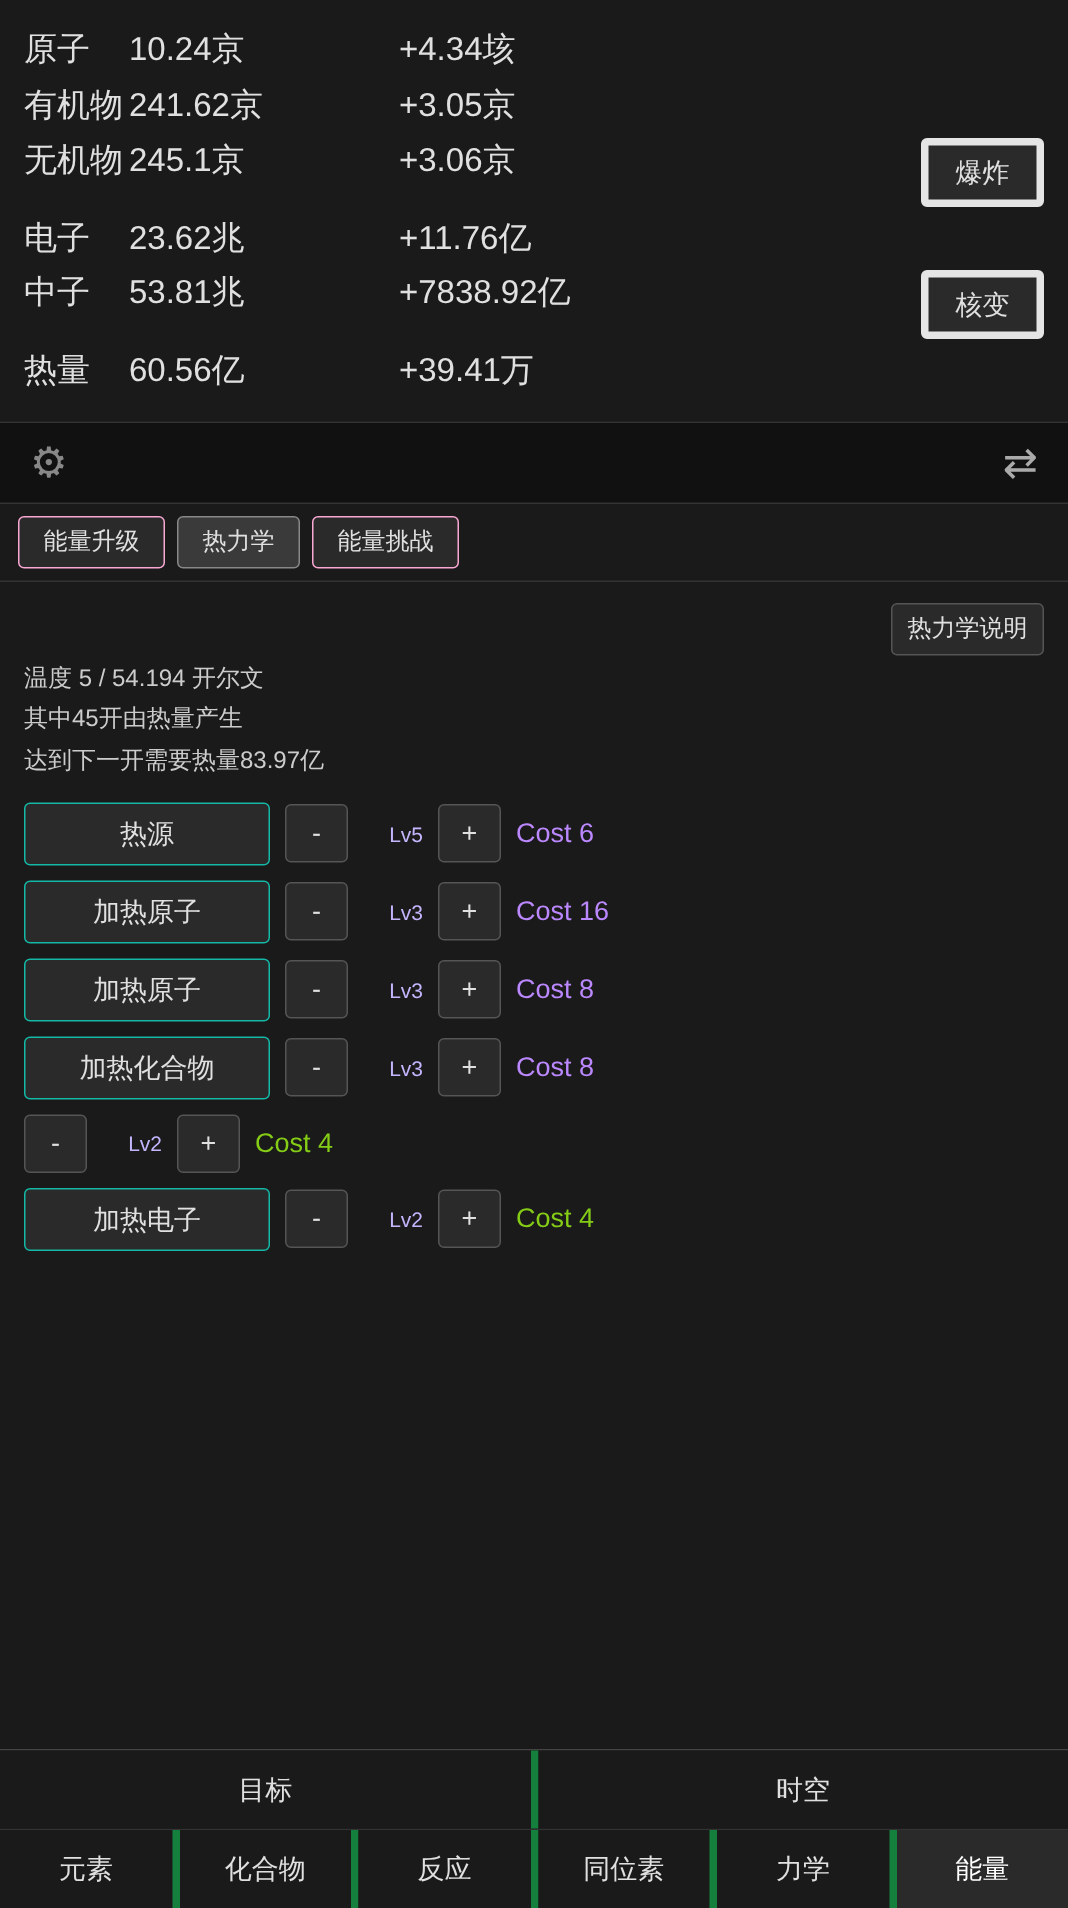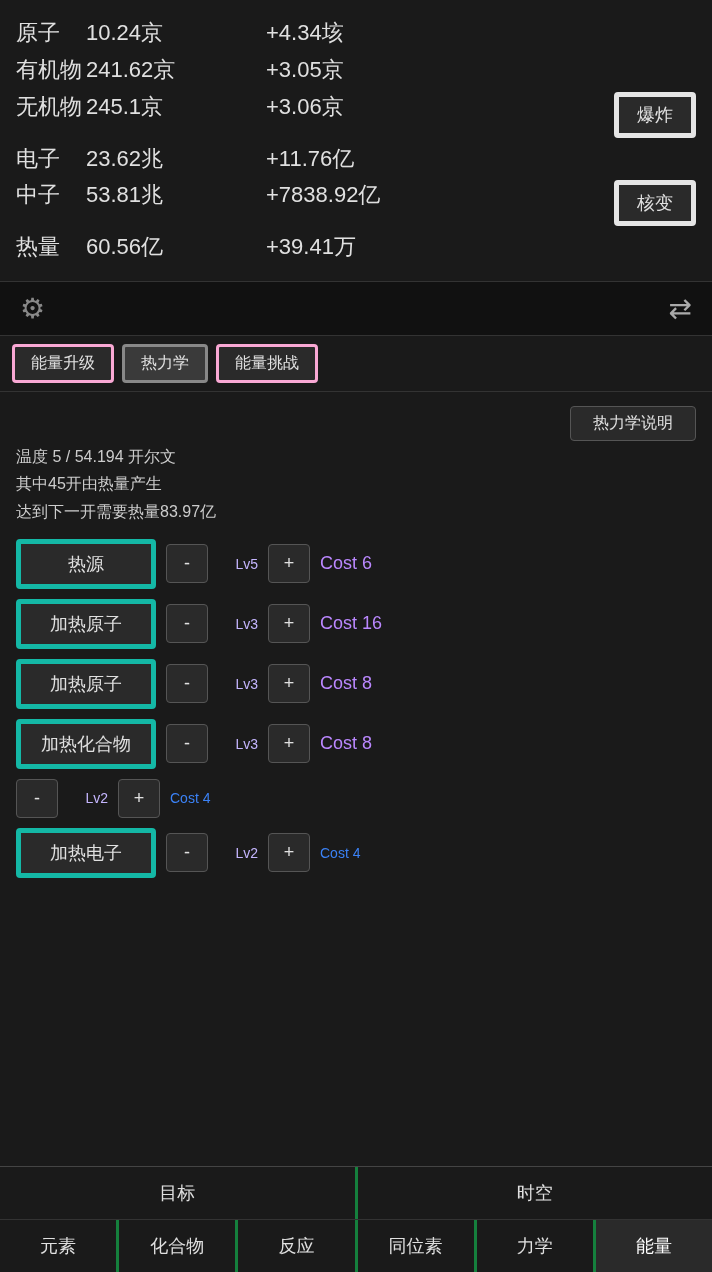--- a/index.html
+++ b/index.html
@@ -74,21 +74,21 @@
     
     .tab-bar {
       display: flex;
       background: #1a1a1a;
       padding: 8px 12px;
       gap: 8px;
       border-bottom: 1px solid #333;
     }
     .tab-btn {
       background: #2a2a2a;
-      border: 3px solid #f9a8d4;
+      border: 1px solid #f9a8d4;
       color: #e0e0e0;
       padding: 6px 16px;
       font-size: 16px;
       cursor: pointer;
       border-radius: 4px;
     }
     .tab-btn.active {
       background: #3a3a3a;
       border-color: #888;
     }
@@ -104,21 +104,21 @@
     }
     .temp-desc {
       font-size: 16px;
       color: #ccc;
       line-height: 1.7;
     }
     .explain-btn {
       background: #2a2a2a;
       border: 1px solid #555;
       color: #e0e0e0;
-      padding: 6px 22px;
+      padding: 6px 10px;
       font-size: 16px;
       cursor: pointer;
       border-radius: 4px;
       white-space: nowrap;
       margin-top: 2px;
     }
 
     
     .upgrade-list {
       margin-top: 14px;
@@ -126,27 +126,27 @@
       flex-direction: column;
       gap: 10px;
     }
     .upgrade-row {
       display: flex;
       align-items: center;
       gap: 10px;
     }
     .upgrade-name-btn {
       background: #2a2a2a;
-      border: 5px solid #14b8a6;
+      border: 1px solid #14b8a6;
       color: #e0e0e0;
       padding: 8px 14px;
       font-size: 18px;
       cursor: pointer;
       border-radius: 4px;
-      width: 140px;
+      width: 164px;
       text-align: center;
     }
     .minus-btn, .plus-btn {
       background: #2a2a2a;
       border: 1px solid #555;
       color: #e0e0e0;
       padding: 8px 14px;
       font-size: 18px;
       cursor: pointer;
       border-radius: 4px;
@@ -157,22 +157,22 @@
       font-size: 14px;
       color: #c4b5fd;
       min-width: 40px;
       text-align: right;
     }
     .cost-text-purple {
       font-size: 18px;
       color: #bb88ff;
     }
     .cost-text-green {
-      font-size: 14px;
-      color: #3b82f6;
+      font-size: 18px;
+      color: #84cc16;
     }
 
     
     .bottom-nav {
       position: fixed;
       bottom: 0;
       left: 0;
       width: 712px;
       background: #111;
       border-top: 1px solid #444;
@@ -181,21 +181,21 @@
       display: flex;
       border-bottom: 1px solid #333;
     }
     .bottom-nav-row2 {
       display: flex;
     }
     .nav-btn {
       flex: 1;
       background: #1a1a1a;
       border: none;
-      border-right: 3px solid #15803d;
+      border-right: 5px solid #15803d;
       color: #e0e0e0;
       padding: 14px 0;
       font-size: 18px;
       cursor: pointer;
       text-align: center;
     }
     .nav-btn:last-child {
       border-right: none;
     }
     .nav-btn.active {

